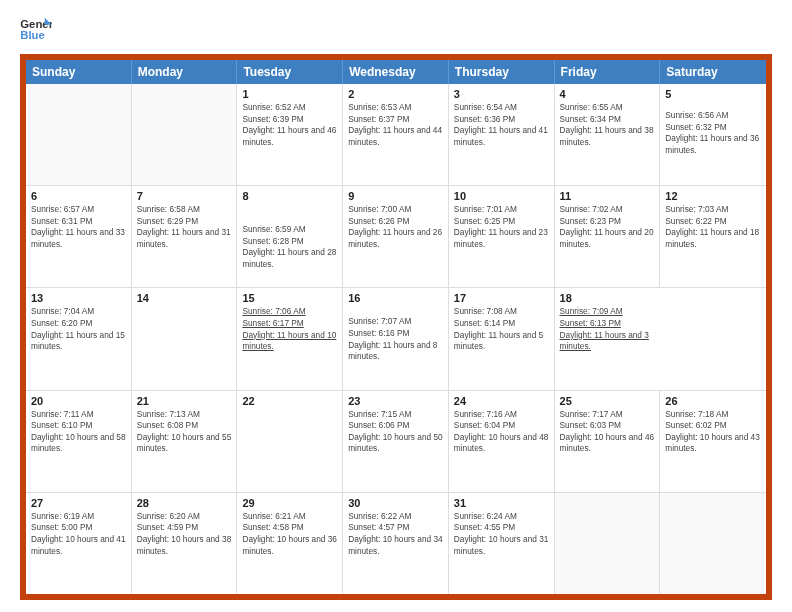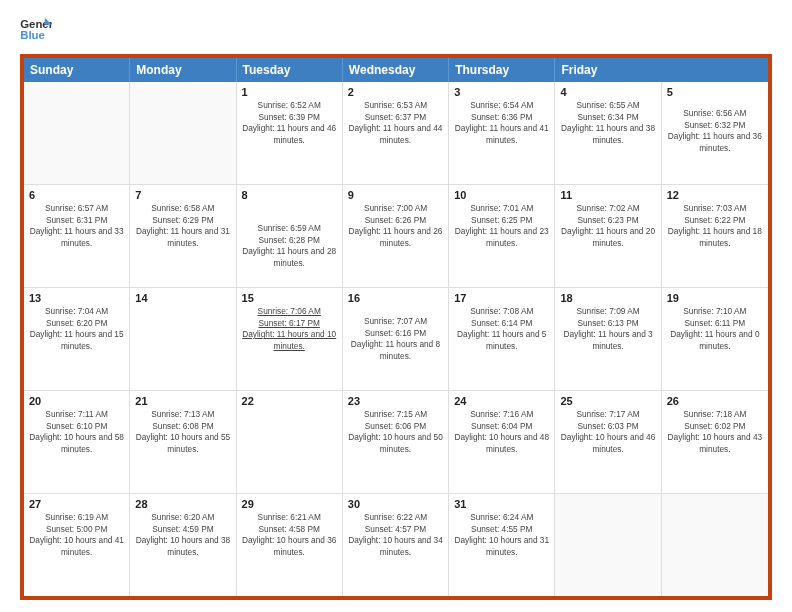--- a/index.html
+++ b/index.html
@@ -42,21 +42,21 @@
       line-height: 1.1;
     }
     .location {
       font-size: 14px;
       color: #555;
     }
     .calendar {
       flex: 1;
       display: flex;
       flex-direction: column;
-      border: 4px solid #c2410c;
+      border: 6px solid #c2410c;
     }
     .cal-header {
       display: grid;
       grid-template-columns: repeat(7, 1fr);
       background: #3d7fc1;
     }
     .cal-header-cell {
       color: #fff;
       font-size: 12px;
       font-weight: bold;
@@ -92,21 +92,20 @@
       font-size: 11px;
       font-weight: bold;
       display: block;
       margin-bottom: 2px;
       color: #222;
     }
     .cal-cell .info {
       color: #444;
       line-height: 1.4;
       font-size: 8.3px;
-      text-align: center;
     }
   </style>
 </head>
 <body>
 
 <div class="page">
   <div class="header">
     <div class="logo">
       <svg class="logo-icon" viewBox="0 0 36 32">
         <text x="0" y="14" font-size="13" font-weight="bold" fill="#333" font-family="Arial">General</text>
@@ -121,20 +120,21 @@
   </div>
 
   <div class="calendar">
     <div class="cal-header">
     <div class="cal-header-cell">Sunday</div>
         <div class="cal-header-cell">Monday</div>
         <div class="cal-header-cell">Tuesday</div>
         <div class="cal-header-cell">Wednesday</div>
         <div class="cal-header-cell">Thursday</div>
         <div class="cal-header-cell">Friday</div>
+        <div class="cal-header-cell">Saturday</div>
       </div>
     <div class="cal-body">
     <div class="cal-row">
           <div class="cal-cell empty"></div>
           <div class="cal-cell empty"></div>
           <div class="cal-cell">
             <span class="day-num">1</span>
             <div class="info" style="white-space: pre-line;">Sunrise: 6:52 AM
 Sunset: 6:39 PM
 Daylight: 11 hours and 46 minutes.</div>
@@ -231,29 +231,23 @@
 Daylight: 11 hours and 8 minutes.</div>
           </div>
           <div class="cal-cell">
             <span class="day-num">17</span>
             <div class="info" style="white-space: pre-line;">Sunrise: 7:08 AM
 Sunset: 6:14 PM
 Daylight: 11 hours and 5 minutes.</div>
           </div>
           <div class="cal-cell">
             <span class="day-num">18</span>
-            <div class="info" style="white-space: pre-line;">Sunrise: 7:09 AM
+            <div class="info" style="white-space: pre-line; text-decoration: underline;">Sunrise: 7:09 AM
 Sunset: 6:13 PM
 Daylight: 11 hours and 3 minutes.</div>
-          </div>
-          <div class="cal-cell">
-            <span class="day-num">19</span>
-            <div class="info" style="white-space: pre-line;">Sunrise: 7:10 AM
-Sunset: 6:11 PM
-Daylight: 11 hours and 0 minutes.</div>
           </div>
         </div>
         <div class="cal-row">
           <div class="cal-cell">
             <span class="day-num">20</span>
             <div class="info" style="white-space: pre-line;">Sunrise: 7:11 AM
 Sunset: 6:10 PM
 Daylight: 10 hours and 58 minutes.</div>
           </div>
           <div class="cal-cell">

